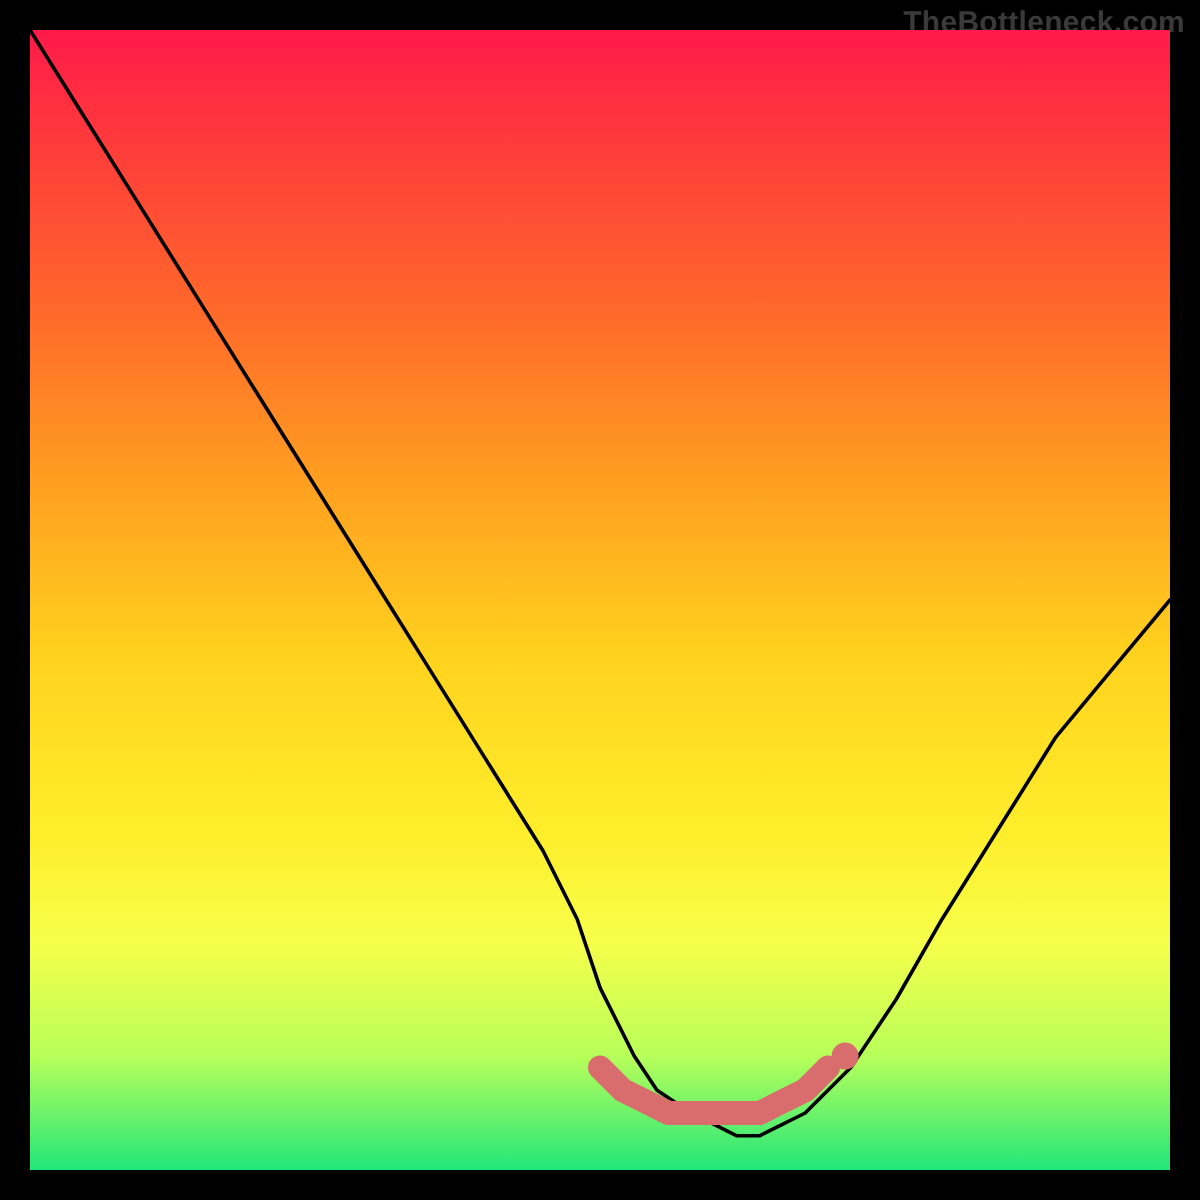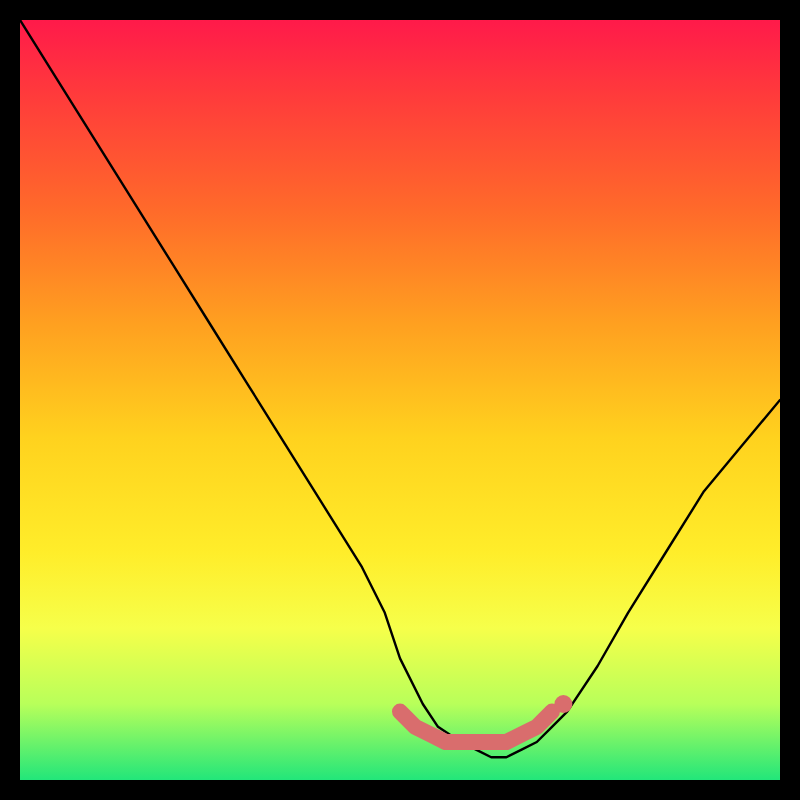--- a/index.html
+++ b/index.html
@@ -49,20 +49,21 @@
     position: absolute;
     inset: 0;
     width: 100%;
     height: 100%;
   }
 </style>
 </head>
 <body>
 
 <div class="frame">
+  <div class="attribution">TheBottleneck.com</div>
 
   <div class="plot-area">
     <svg class="curve" viewBox="0 0 760 760" preserveAspectRatio="none">
       <path id="curve-path" fill="none" stroke="#000" stroke-width="2.4" stroke-linecap="round" stroke-linejoin="round" d="M0.0 0.0 L38.0 60.8 L76.0 121.6 L114.0 182.4 L152.0 243.2 L190.0 304.0 L228.0 364.8 L266.0 425.6 L304.0 486.4 L342.0 547.2 L364.8 592.8 L380.0 638.4 L402.8 684.0 L418.0 706.8 L440.8 722.0 L456.0 729.6 L471.2 737.2 L486.4 737.2 L501.6 729.6 L516.8 722.0 L532.0 706.8 L547.2 691.6 L577.6 646.0 L608.0 592.8 L646.0 532.0 L684.0 471.2 L722.0 425.6 L760.0 380.0"></path>
       <path id="band-path" fill="none" stroke="#d96d6d" stroke-width="16" stroke-linecap="round" stroke-linejoin="round" d="M380.0 691.6 L395.2 706.8 L410.4 714.4 L425.6 722.0 L440.8 722.0 L456.0 722.0 L471.2 722.0 L486.4 722.0 L501.6 714.4 L516.8 706.8 L532.0 691.6"></path>
       <circle id="band-dot" r="9" fill="#d96d6d" cx="543.4" cy="684.0"></circle>
     </svg>
   </div>
 </div>
 

